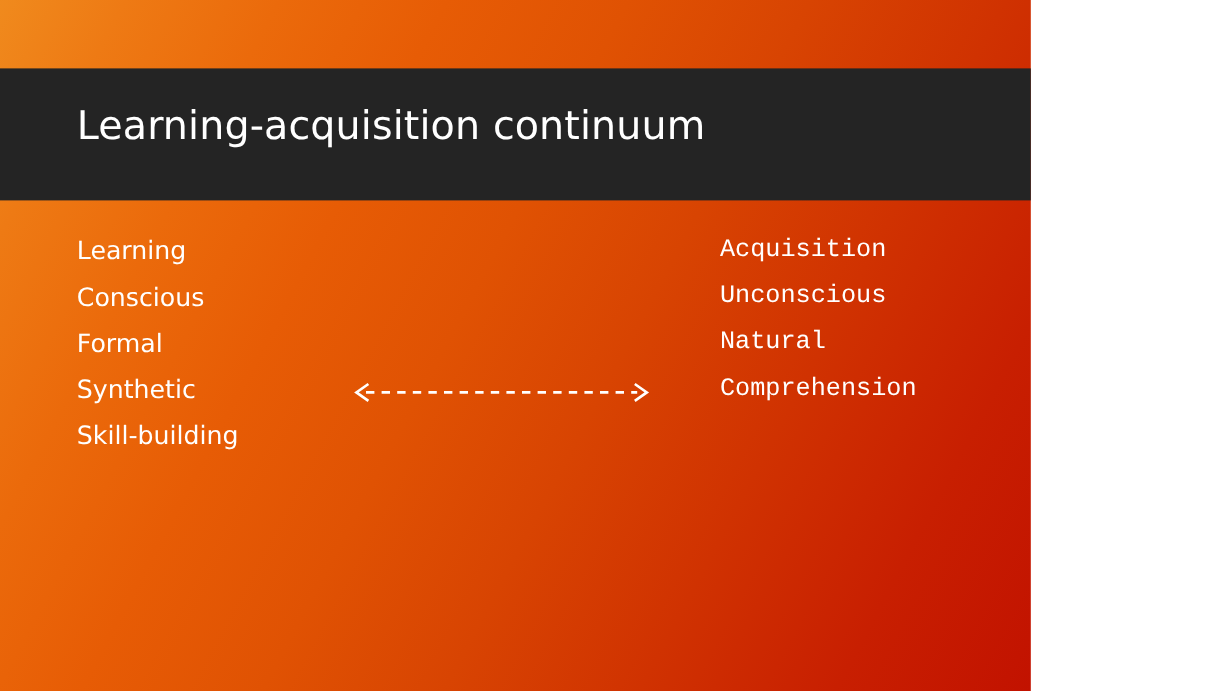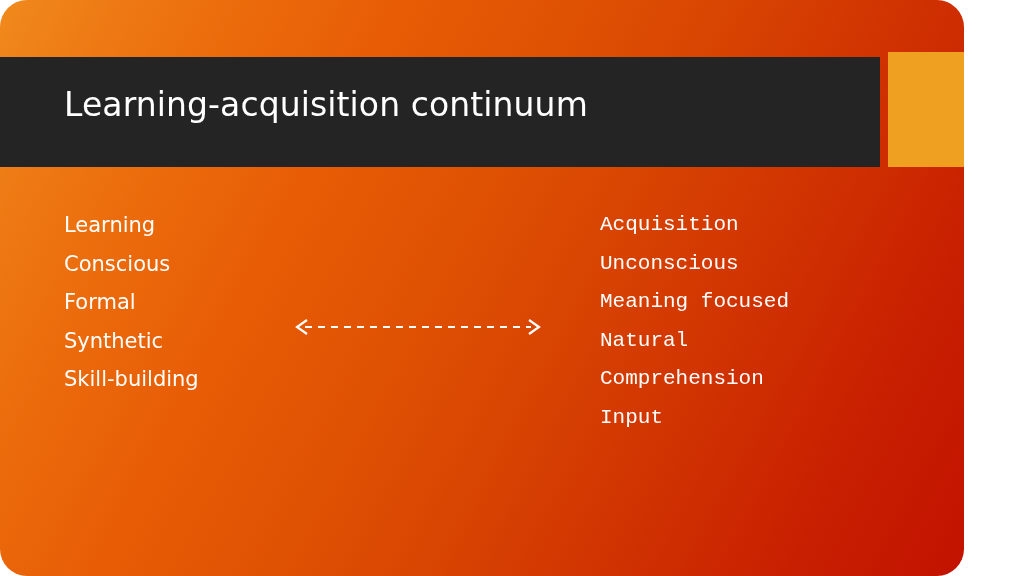--- a/index.html
+++ b/index.html
@@ -7,35 +7,34 @@
     padding: 0;
   }
   body {
     width: 1024px;
     height: 576px;
     overflow: hidden;
     font-family: "DejaVu Sans", sans-serif;
   }
   .slide {
     position: relative;
-    width: 964px;
+    width: 859px;
     height: 576px;
     background:
       linear-gradient(118deg,
         #f08a1d 0%,
         #ee7a14 9%,
         #eb6a0b 20%,
         #e75c05 32%,
         #e05203 45%,
         #d84402 58%,
         #d03201 72%,
         #c81f01 86%,
         #c21200 100%);
     overflow: hidden;
-    border-radius: 27px;
   }
   
   .accent-block {
     position: absolute;
     left: 888px;
     top: 52px;
     width: 136px;
     height: 115px;
     background: #f0a021;
   }
@@ -58,21 +57,20 @@
   }
   .columns {
     position: absolute;
     left: 0;
     top: 190px;
     width: 1024px;
   }
   .col {
     position: absolute;
     top: 0;
-    margin-top: 16px;
   }
   .col-left { left: 64px; }
   .col-right { left: 600px; font-family: Liberation Mono, monospace; }
   .term {
     font-size: 21px;
     color: #ffffff;
     line-height: 38.5px;
     white-space: nowrap;
   }
   
@@ -101,24 +99,22 @@
       <div class="term">Learning</div>
       <div class="term">Conscious</div>
       <div class="term">Formal</div>
       <div class="term">Synthetic</div>
       <div class="term">Skill-building</div>
     </div>
 
     <div class="col col-right">
       <div class="term">Acquisition</div>
       <div class="term">Unconscious</div>
-      <div class="term">Meaning focused</div>
       <div class="term">Natural</div>
       <div class="term">Comprehension</div>
-      <div class="term">Input</div>
     </div>
 
     <div class="arrow">
       <svg width="250" height="20" viewBox="0 0 250 20">
         <line x1="12" y1="10" x2="238" y2="10" stroke="#ffffff" stroke-width="2.2" stroke-dasharray="7,6"></line>
         <polyline points="14,3 4,10 14,17" fill="none" stroke="#ffffff" stroke-width="2.2"></polyline>
         <polyline points="236,3 246,10 236,17" fill="none" stroke="#ffffff" stroke-width="2.2"></polyline>
       </svg>
     </div>
 

